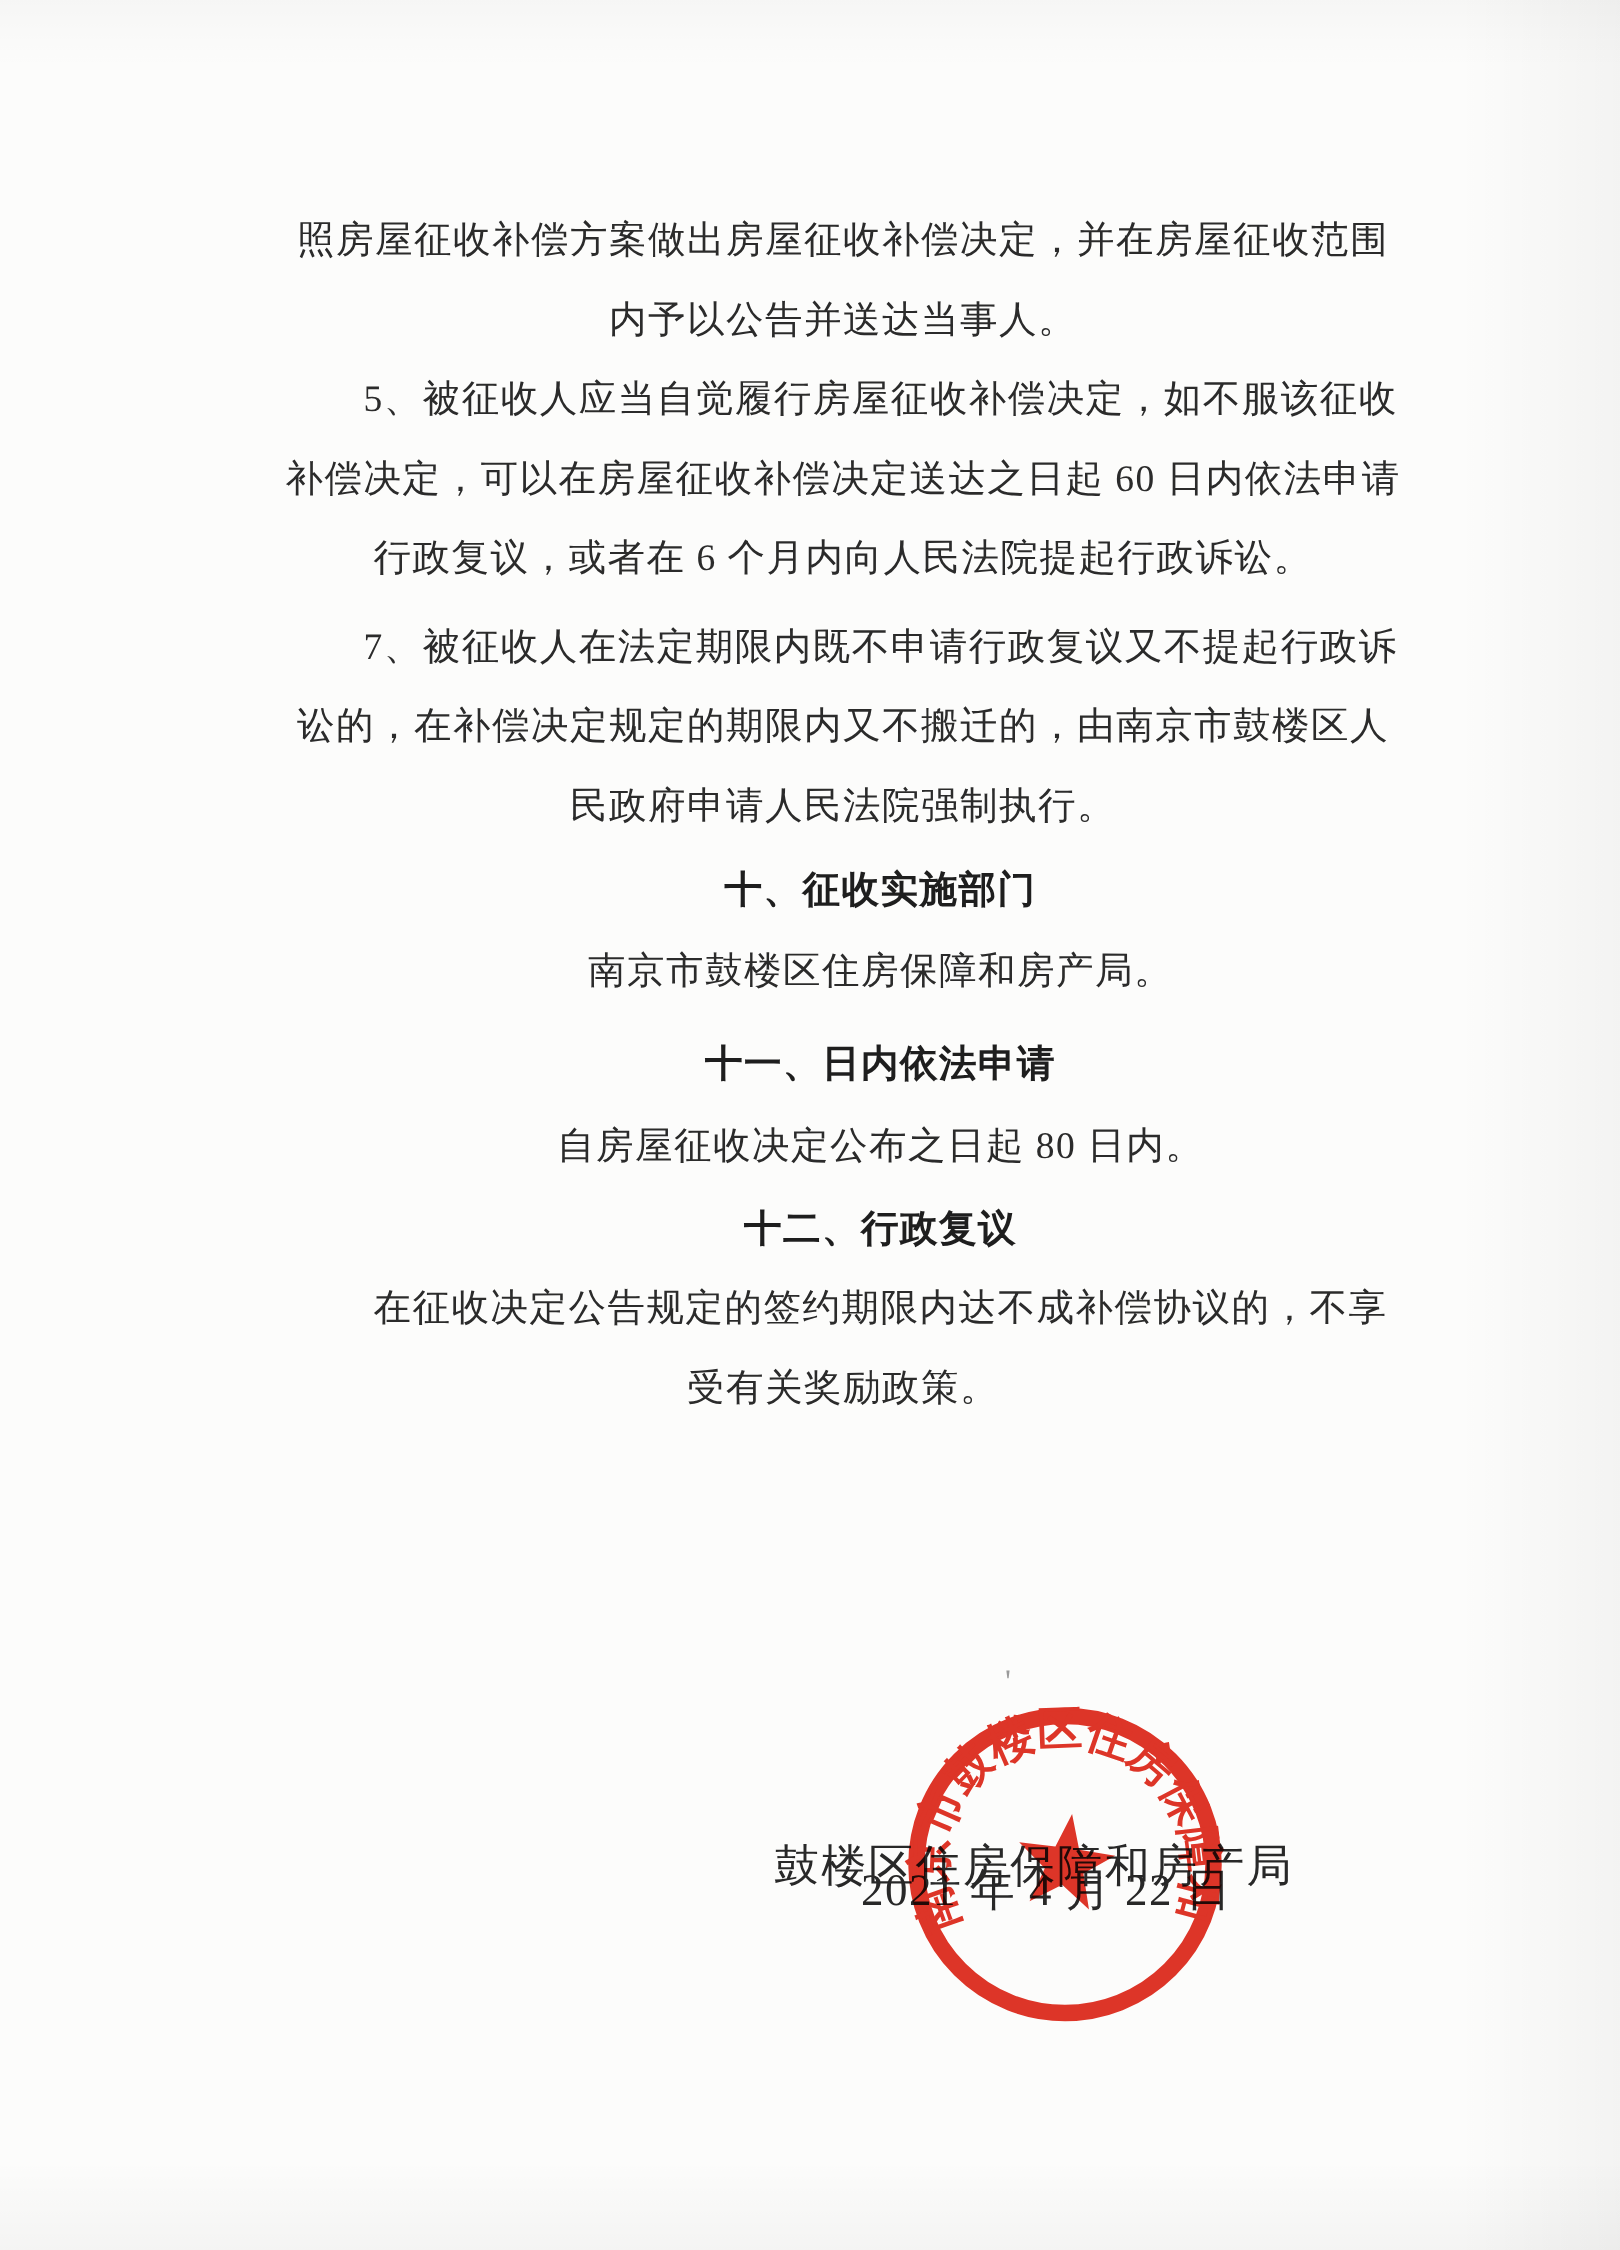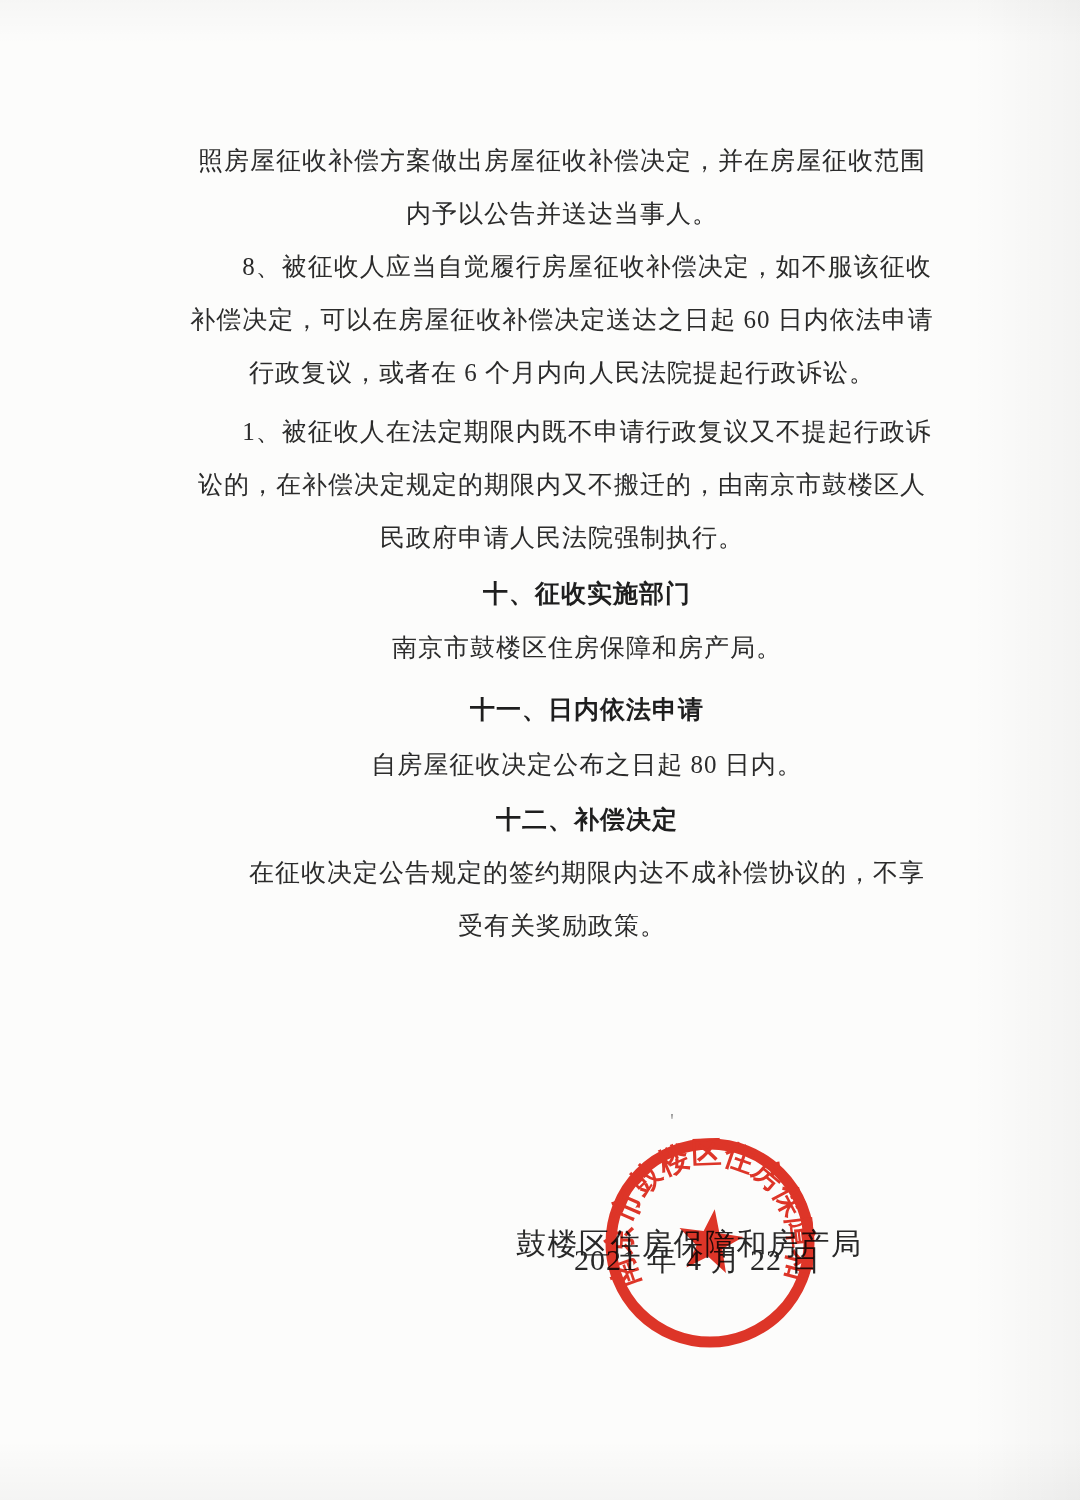--- a/index.html
+++ b/index.html
@@ -42,31 +42,31 @@
   .stray-mark{
     position:absolute; left:670px; top:1108px; font-size:22px; color:#9a9a9a;
   }
 </style>
 </head>
 <body>
 
 <div class="doc">
     <div class="para p1">照房屋征收补偿方案做出房屋征收补偿决定，并在房屋征收范围
 内予以公告并送达当事人。</div>
-    <div class="para p2 indent">8、被征收人应当自觉履行房屋征收补偿决定，如不服该征收
+    <div class="para p2 indent">5、被征收人应当自觉履行房屋征收补偿决定，如不服该征收
 补偿决定，可以在房屋征收补偿决定送达之日起 60 日内依法申请
 行政复议，或者在 6 个月内向人民法院提起行政诉讼。</div>
-    <div class="para p3 indent">1、被征收人在法定期限内既不申请行政复议又不提起行政诉
+    <div class="para p3 indent">7、被征收人在法定期限内既不申请行政复议又不提起行政诉
 讼的，在补偿决定规定的期限内又不搬迁的，由南京市鼓楼区人
 民政府申请人民法院强制执行。</div>
     <div class="para p4 heading indent">十、征收实施部门</div>
     <div class="para p5 indent">南京市鼓楼区住房保障和房产局。</div>
     <div class="para p6 heading indent">十一、日内依法申请</div>
     <div class="para p7 indent">自房屋征收决定公布之日起 80 日内。</div>
-    <div class="para p8 heading indent">十二、补偿决定</div>
+    <div class="para p8 heading indent">十二、行政复议</div>
     <div class="para p9 indent">在征收决定公告规定的签约期限内达不成补偿协议的，不享
 受有关奖励政策。</div>
   </div>
 
 <div class="stray-mark">'</div>
 
 <div class="sig-org">鼓楼区住房保障和房产局</div>
 <div class="sig-date">2021 年 4 月 22 日</div>
 
 <svg class="seal" viewBox="0 0 230 230" aria-hidden="true">

